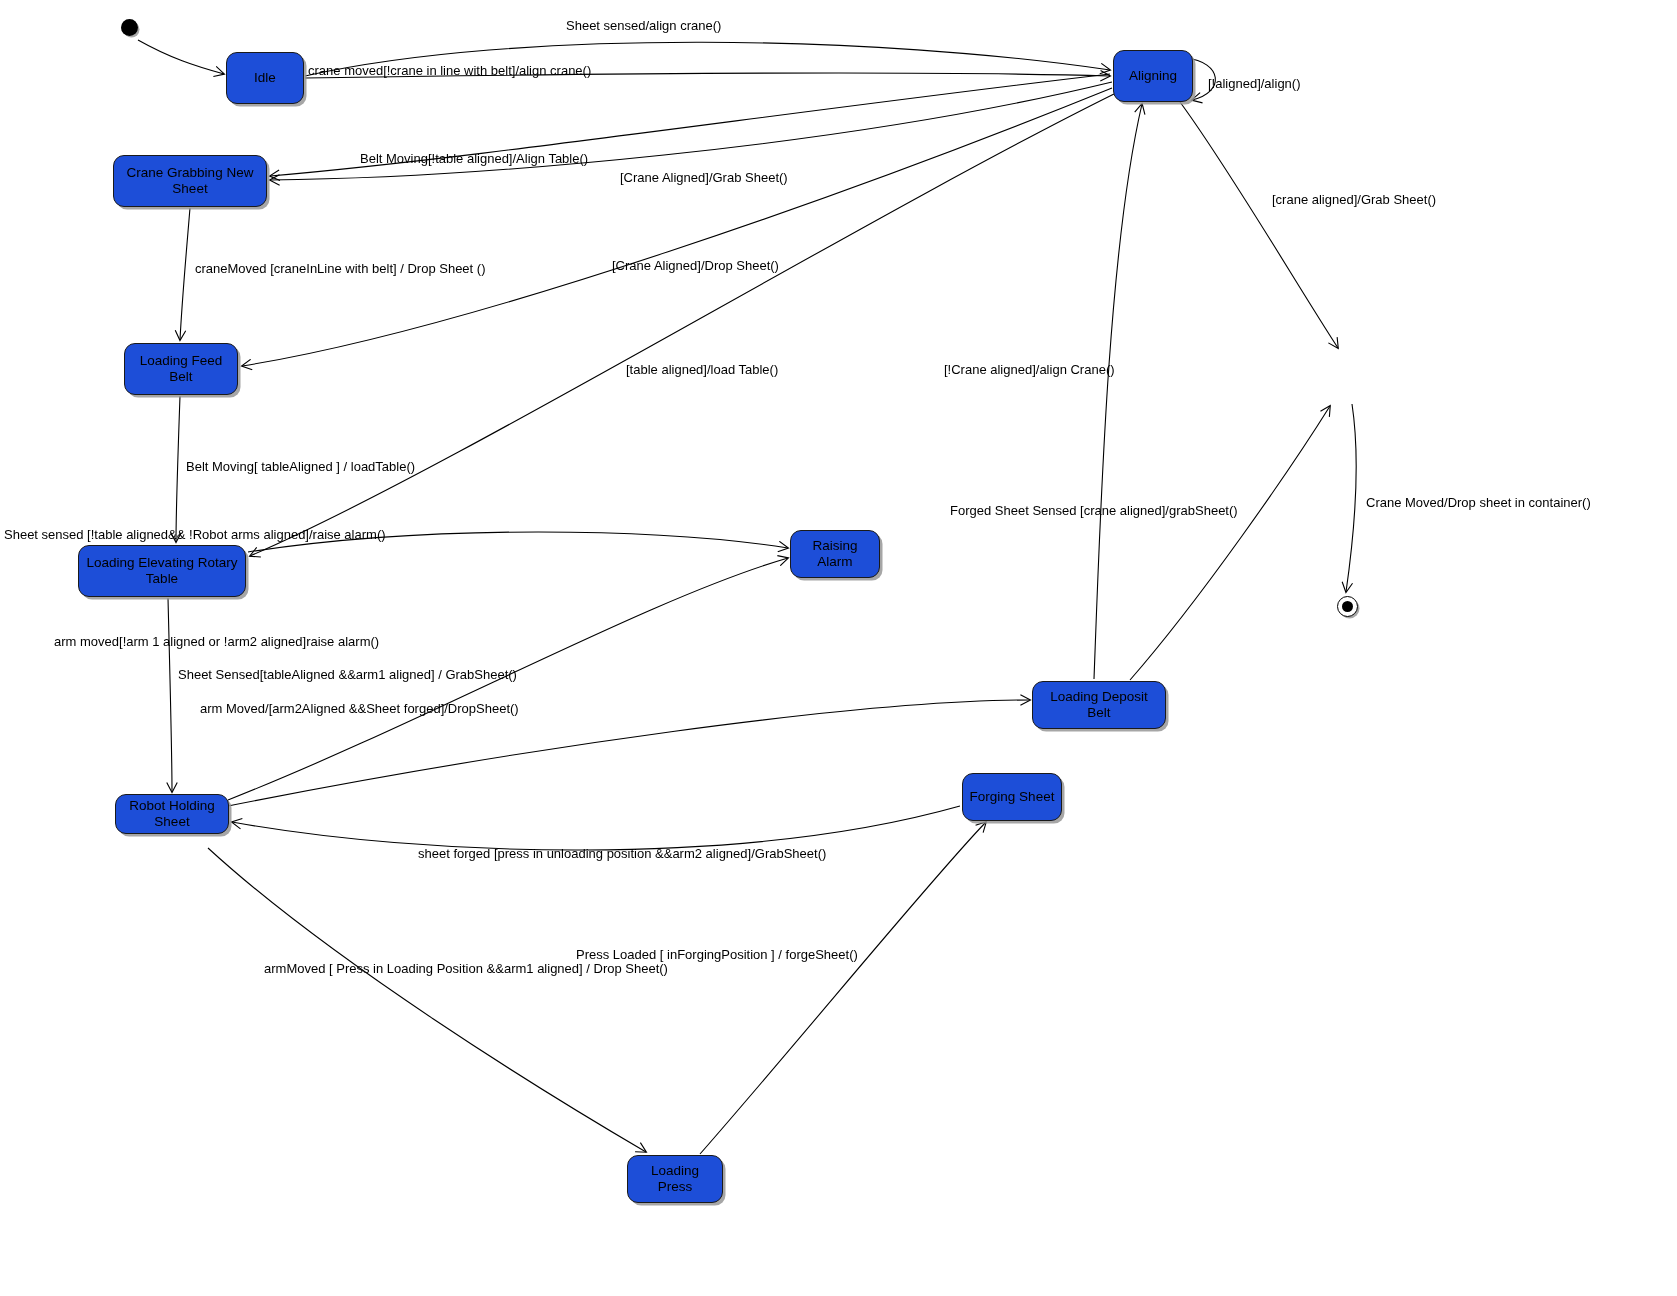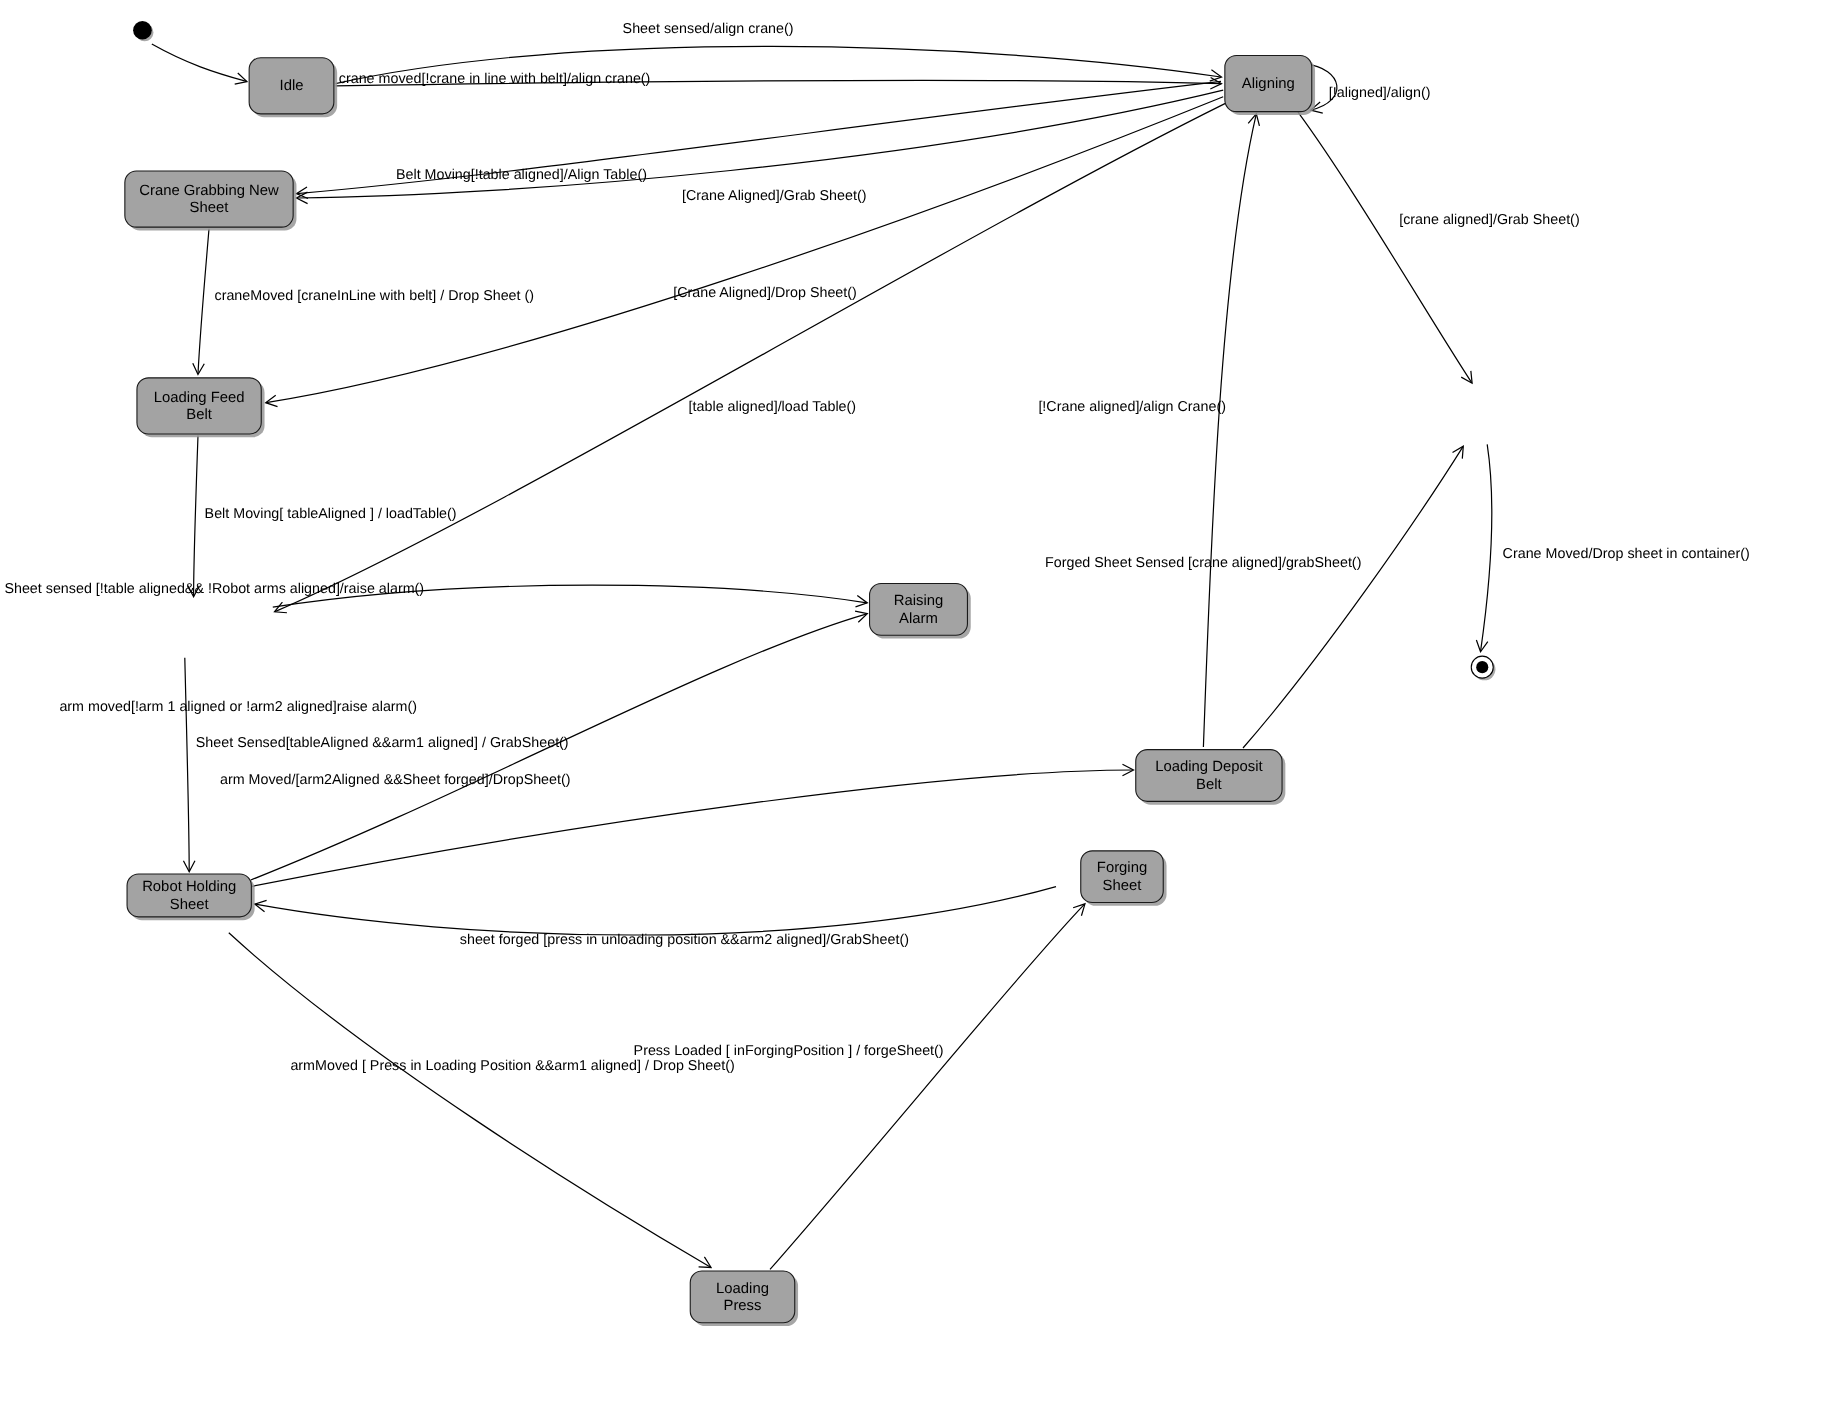--- a/index.html
+++ b/index.html
@@ -31,21 +31,21 @@
     pointer-events: none;
   }
   svg.edges path, svg.edges line {
     fill: none;
     stroke: #000000;
     stroke-width: 1.1;
   }
   .state-node {
     position: absolute;
     box-sizing: border-box;
-    background: #a3a3a3;
+    background: #1d4ed8;
     border: 1px solid #1a1a1a;
     border-radius: 11px;
     box-shadow: 3px 3px 0 -0.5px rgba(150,150,150,0.85);
     display: flex;
     align-items: center;
     justify-content: center;
     text-align: center;
     font-size: 13.5px;
     line-height: 1.2;
     color: #000000;
@@ -161,34 +161,37 @@
 
   <div class="state-node" style="left:113px; top:155px; width:154px; height:52px;">
     <span>Crane Grabbing New Sheet</span>
   </div>
 
   <div class="state-node" style="left:124px; top:343px; width:114px; height:52px;">
     <span>Loading Feed Belt</span>
   </div>
 
 
+  <div class="state-node" style="left:78px; top:545px; width:168px; height:52px;">
+    <span>Loading Elevating Rotary Table</span>
+  </div>
 
   <div class="state-node" style="left:790px; top:530px; width:90px; height:48px;">
     <span>Raising Alarm</span>
   </div>
 
   <div class="state-node" style="left:1032px; top:681px; width:134px; height:48px;">
     <span>Loading Deposit Belt</span>
   </div>
 
   <div class="state-node" style="left:115px; top:794px; width:114px; height:40px;">
     <span>Robot Holding Sheet</span>
   </div>
 
-  <div class="state-node" style="left:962px; top:773px; width:76px; height:48px;margin-left:20px;">
+  <div class="state-node" style="left:962px; top:773px; width:100px; height:48px;">
     <span>Forging Sheet</span>
   </div>
 
   <div class="state-node" style="left:627px; top:1155px; width:96px; height:48px;">
     <span>Loading Press</span>
   </div>
 
   <div class="edge-label" style="left:566px; top:19px;">Sheet sensed/align crane()</div>
 
   <div class="edge-label" style="left:308px; top:64px;">crane moved[!crane in line with belt]/align crane()</div>

